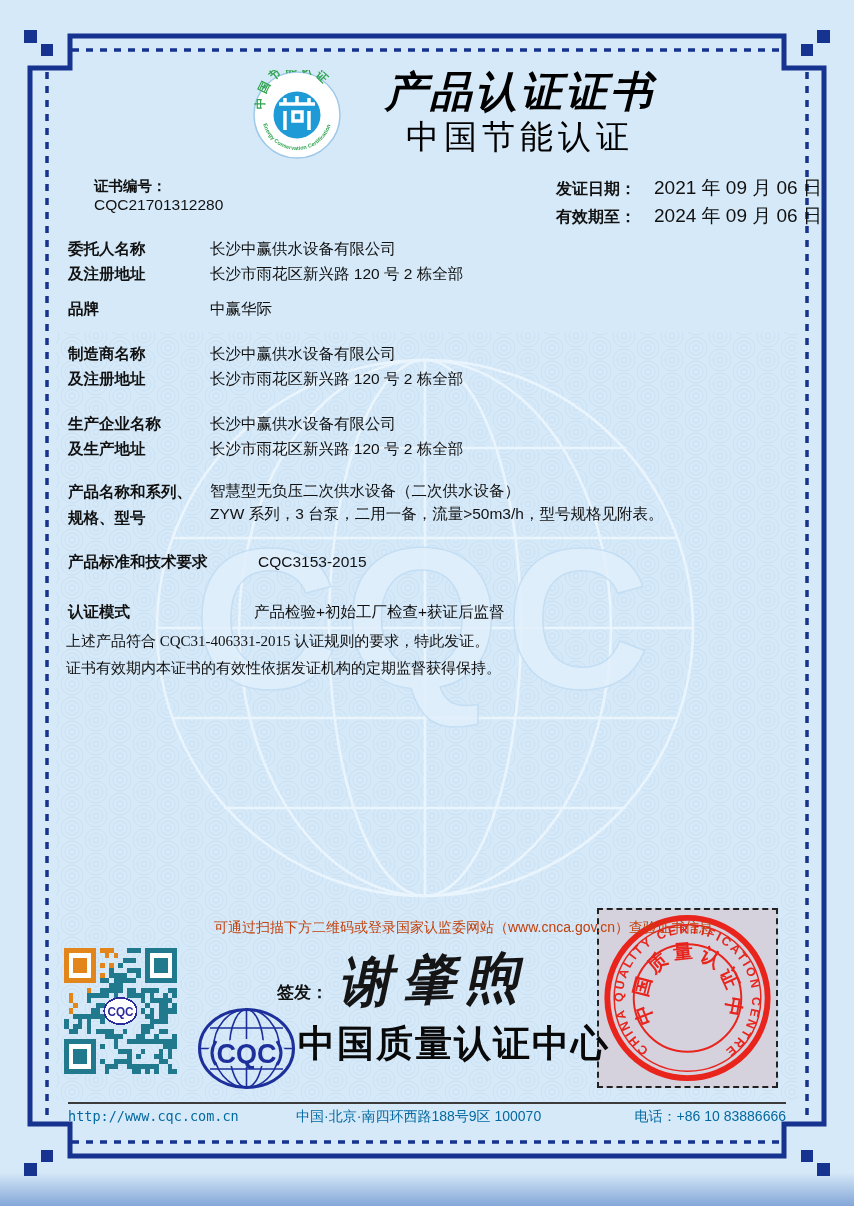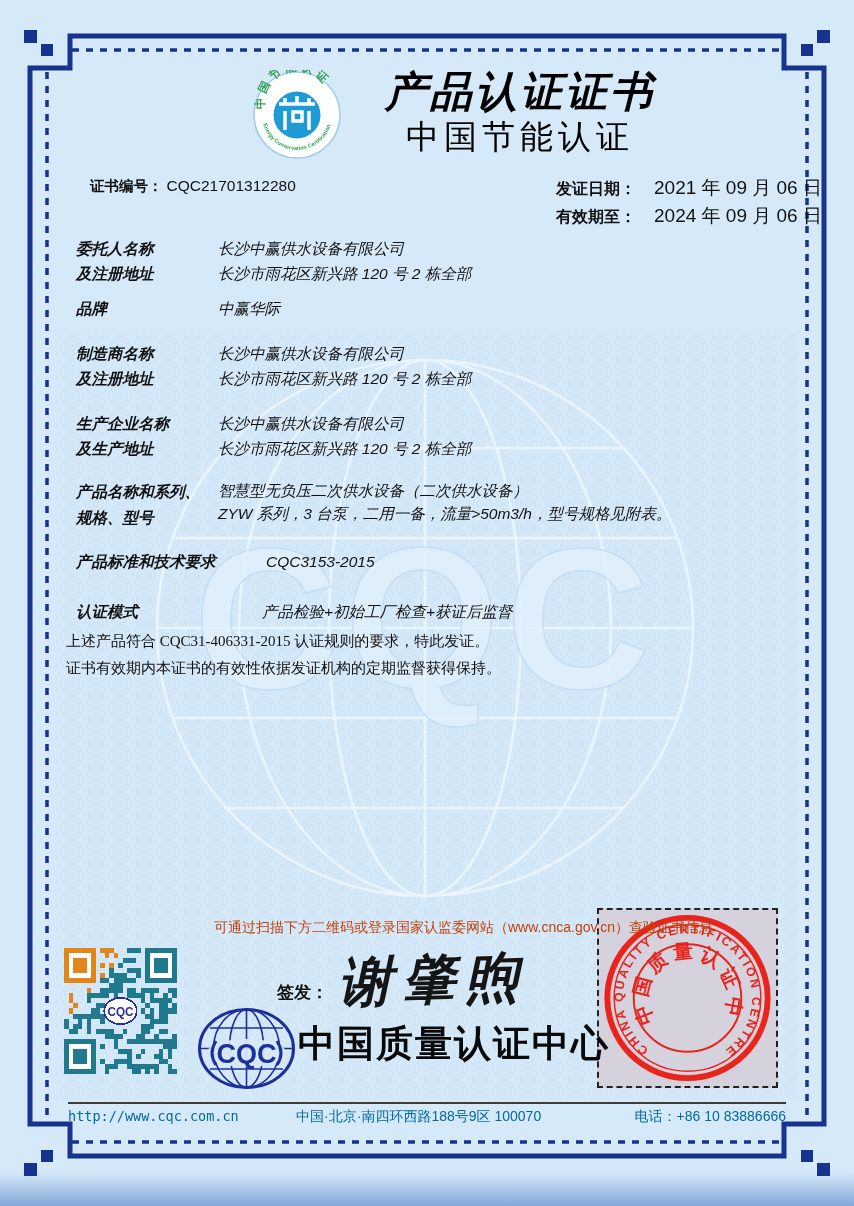--- a/index.html
+++ b/index.html
@@ -16,29 +16,29 @@
     background:linear-gradient(to bottom,rgba(127,164,216,0),#84a7d8);}
   #border-layer{left:0;top:0;width:854px;height:1206px;z-index:2;pointer-events:none;}
   .content{z-index:3;}
   
   #page-title{left:350px;top:64px;width:340px;text-align:center;
     font-size:42px;font-weight:800;letter-spacing:3px;color:#000;font-style:italic;}
   #page-subtitle{left:350px;top:115px;width:340px;text-align:center;
     font-size:33px;font-weight:400;letter-spacing:5px;color:#000;}
   
   .kai{font-family:"Liberation Serif","DejaVu Serif",serif;}
-  #cert-no{left:90px;top:177px;font-size:15px;display:flex;align-items:baseline;}
+  #cert-no{left:90px;top:177px;font-size:15px;display:flex;align-items:baseline;flex-direction:column;}
   #cert-no .lbl{font-weight:700;font-size:14.5px;}
   #cert-no .val{font-size:15.5px;margin-left:4px;}
   #dates{left:556px;top:174px;font-size:15px;line-height:27px;}
   #dates .row{display:flex;align-items:baseline;}
   #dates .lbl{font-weight:700;font-size:16px;}
   #dates .val{font-size:19px;margin-left:18px;}
   
-  .frow{position:absolute;left:76px;width:724px;display:flex;font-style:italic;}
+  .frow{position:absolute;left:68px;width:724px;display:flex;}
   .frow .flabels{width:142px;font-weight:700;font-size:15.5px;line-height:25px;flex:none;}
   .frow .fvalues{font-size:15.5px;line-height:25px;margin-left:0;}
   .frow.tight .fvalues{line-height:22.5px;padding-top:1px;}
   #row-0{top:236px;} #row-1{top:296px;} #row-2{top:341px;} #row-3{top:411px;}
   #row-4{top:479px;} #row-5{top:549px;} #row-6{top:599px;gap:44px;}
   #row-4 .flabels{line-height:26px;}
   #row-5 .flabels,#row-6 .flabels{width:190px;}
   
   #statement{left:66px;top:628px;width:600px;font-size:15px;line-height:26.5px;
     font-family:"Liberation Serif","DejaVu Serif",serif;color:#101010;}

